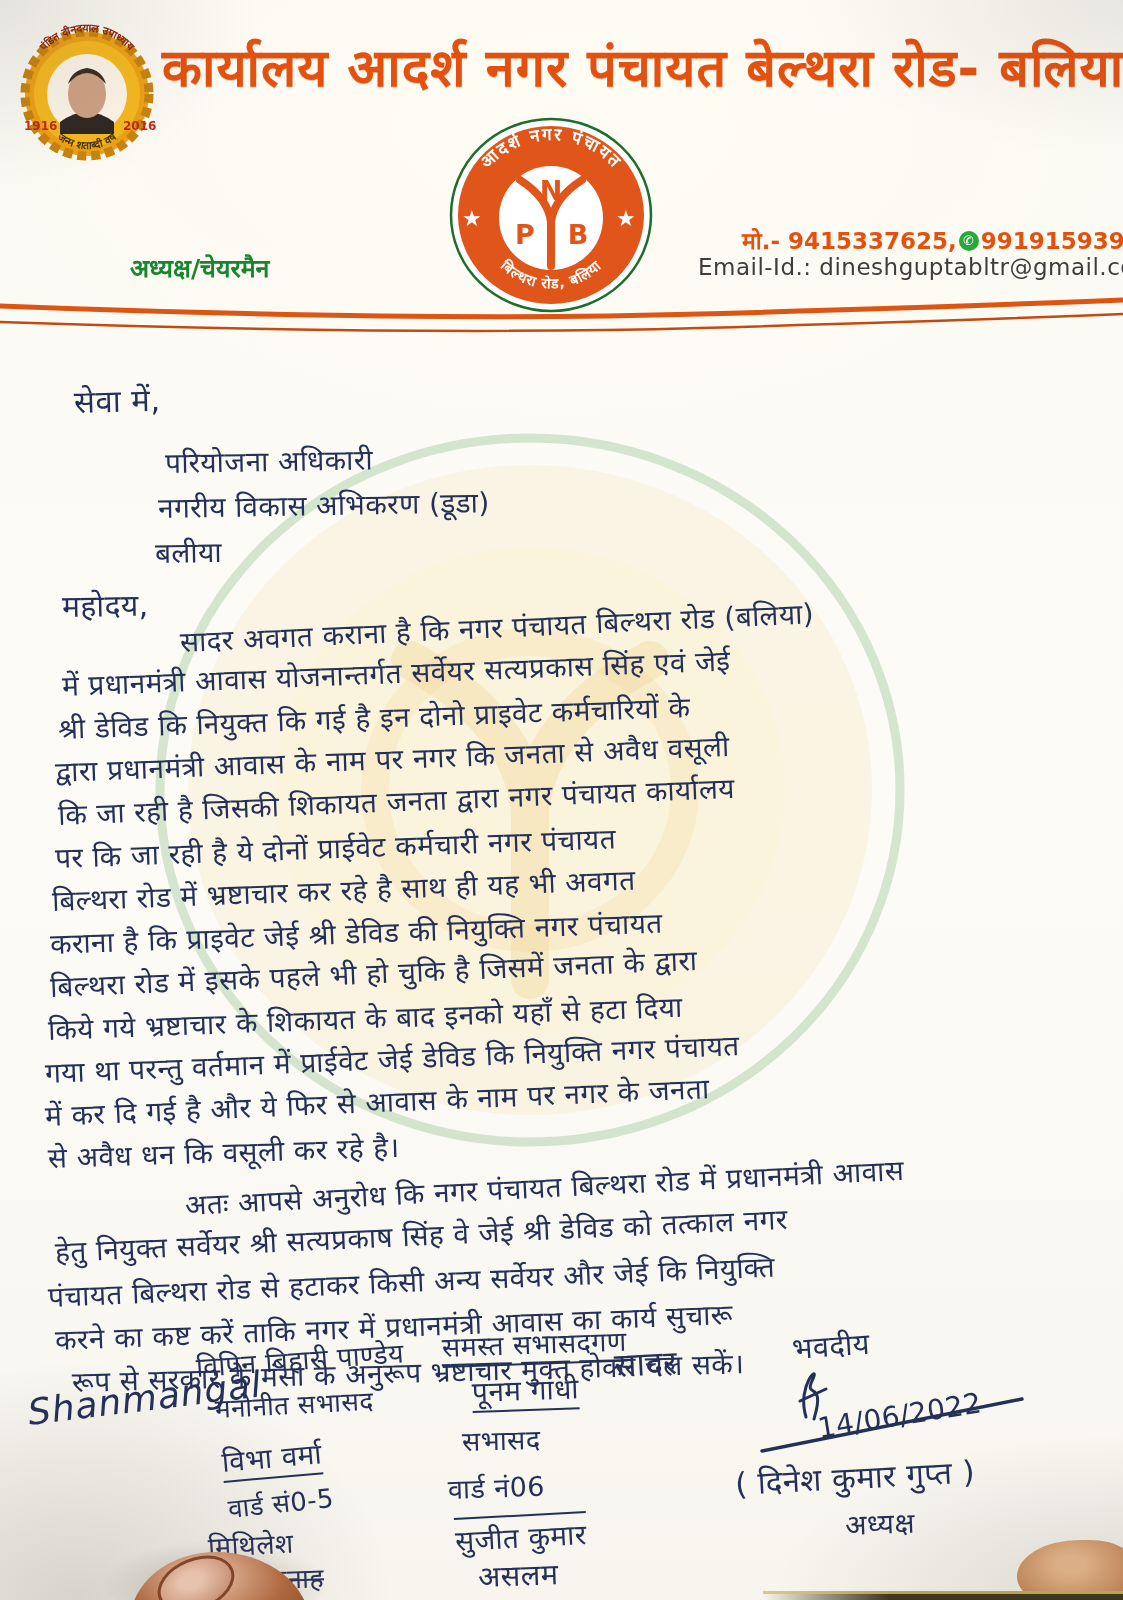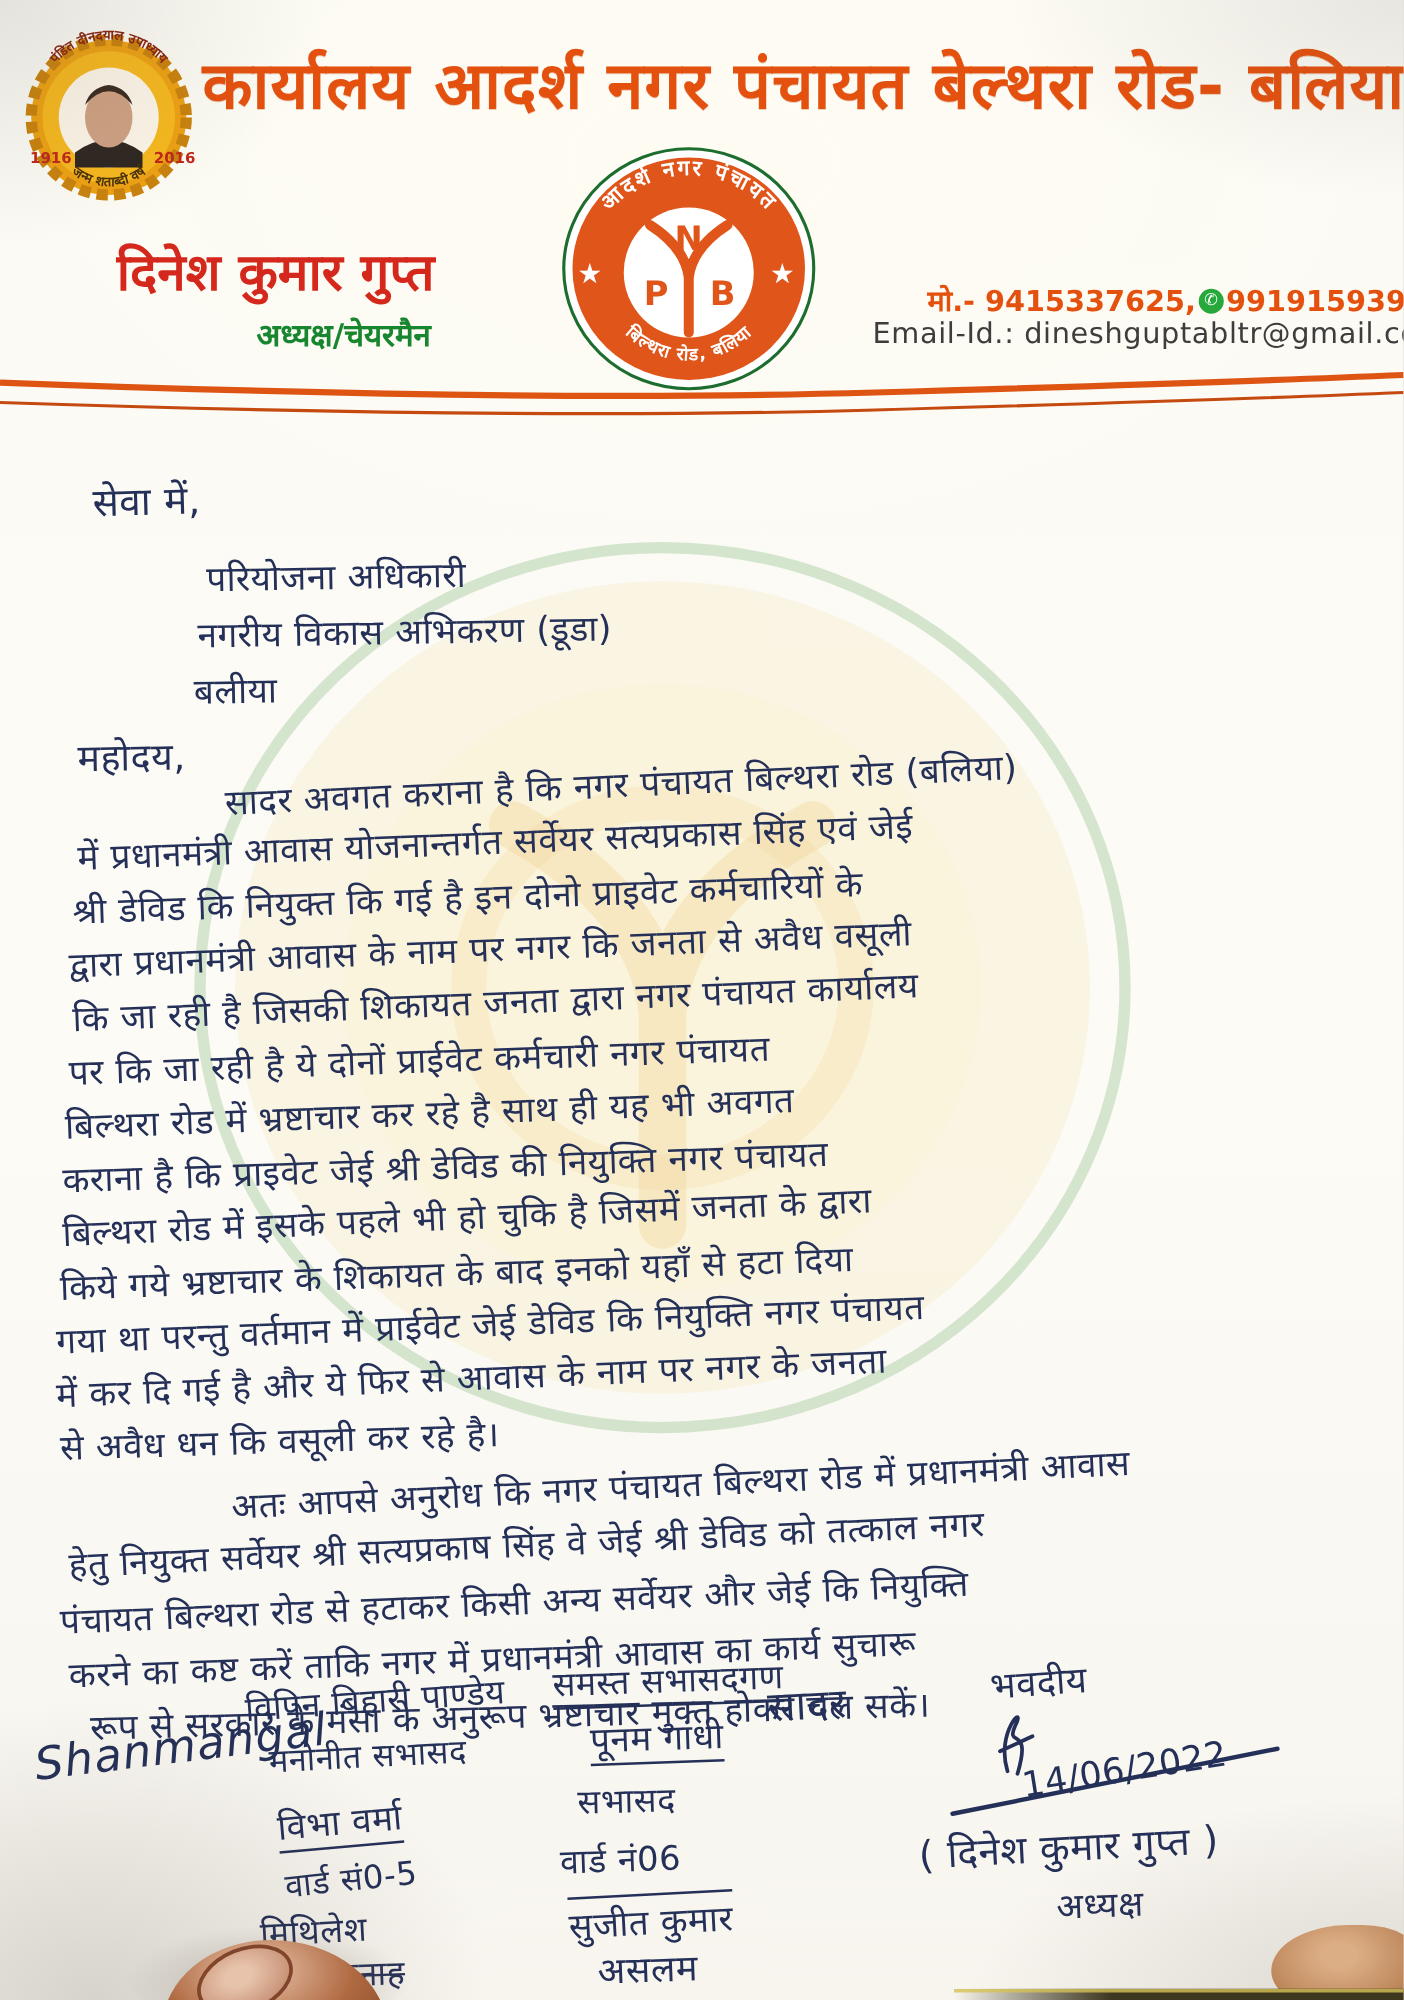--- a/index.html
+++ b/index.html
@@ -14,21 +14,21 @@
   .abs{position:absolute;}
   .shade{position:absolute;pointer-events:none;}
   
   .lh-title{
     position:absolute;left:162px;top:30px;width:945px;
     font-size:52px;font-weight:bold;color:#e4500e;white-space:nowrap;
     text-shadow:0 1px 0 rgba(180,60,0,.25);letter-spacing:1px;
   }
   .officer-name{position:absolute;left:48px;top:188px;width:345px;text-align:center;
     font-size:41px;font-weight:bold;color:#d5281c;white-space:nowrap;}
-  .officer-desig{position:absolute;left:130px;top:250px;width:290px;text-align:center;
+  .officer-desig{position:absolute;left:130px;top:250px;width:290px;
     font-size:25px;font-weight:bold;color:#17862f;white-space:nowrap;}
   .contact-phone{position:absolute;left:742px;top:224px;font-size:23px;font-weight:bold;
     color:#e4500e;white-space:nowrap;}
   .contact-email{position:absolute;left:698px;top:254px;font-size:23px;color:#3d3d3d;
     white-space:nowrap;letter-spacing:.5px;}
   .wa-dot{display:inline-block;width:20px;height:20px;border-radius:50%;background:#27a83b;
     color:#fff;font-size:13px;line-height:20px;text-align:center;vertical-align:middle;margin:0 2px 4px 2px;}
   
   .hw{
     position:absolute;white-space:nowrap;color:#253058;
@@ -68,21 +68,20 @@
     </text>
     <text x="8" y="120" font-size="12" font-weight="bold" fill="#c0271a">1916</text>
     <text x="107" y="120" font-size="12" font-weight="bold" fill="#c0271a">2016</text>
     <text font-size="10.5" font-weight="bold" fill="#4c3209">
       <textPath href="#emBot" startOffset="50%" text-anchor="middle">जन्म शताब्दी वर्ष</textPath>
     </text>
   </svg>
 
   <div class="lh-title">कार्यालय आदर्श नगर पंचायत बेल्थरा रोड- बलिया</div>
 
-  <div class="officer-name">दिनेश कुमार गुप्त</div>
   <div class="officer-desig">अध्यक्ष/चेयरमैन</div>
 
   <svg class="abs" style="left:448px;top:116px;" width="206" height="198" viewBox="0 0 206 198">
     <defs>
       <path id="sealTop" d="M 21 104 A 82 80 0 1 1 185 104"></path>
       <path id="sealBot" d="M 36 124 A 70 68 0 0 0 170 124"></path>
     </defs>
     <ellipse cx="103" cy="99" rx="100" ry="96" fill="#ffffff" stroke="#1d6e2e" stroke-width="2.5"></ellipse>
     <ellipse cx="103" cy="99" rx="93" ry="89" fill="#e0551a"></ellipse>
     <circle cx="103" cy="102" r="52" fill="#ffffff"></circle>

